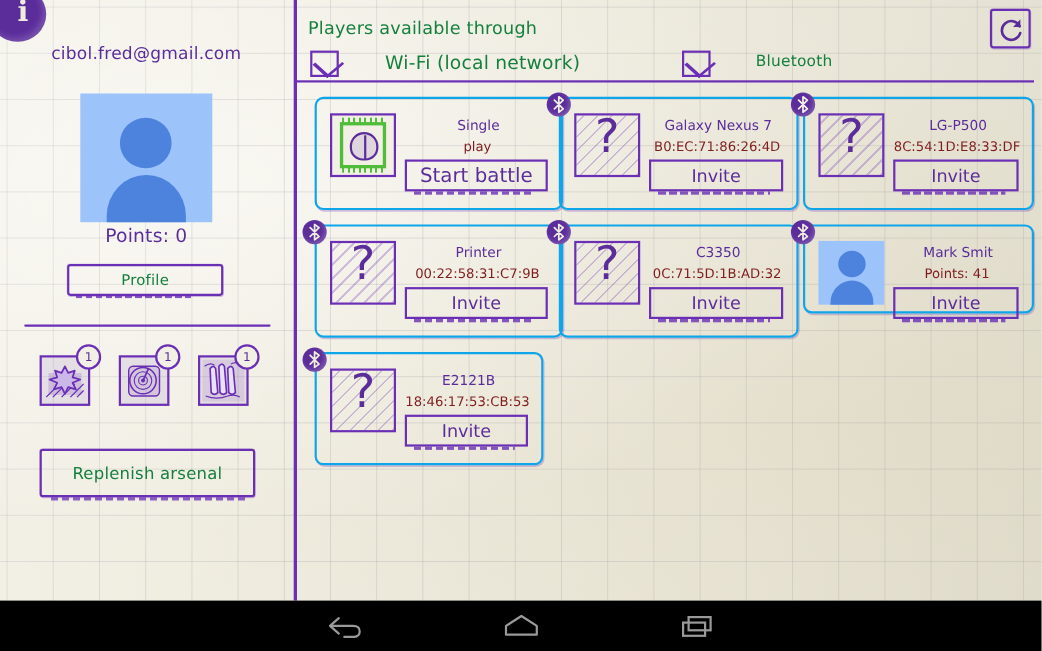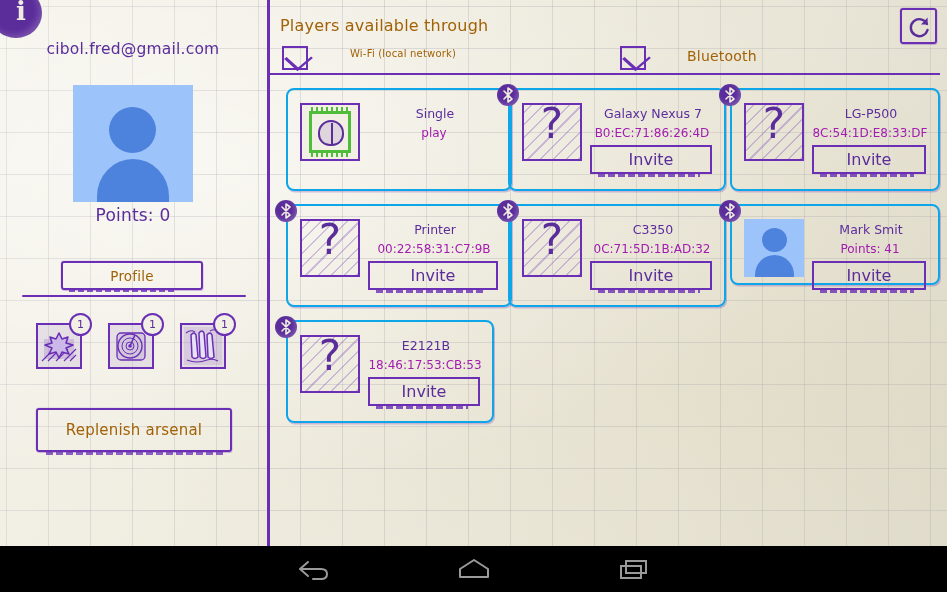--- a/index.html
+++ b/index.html
@@ -43,21 +43,21 @@
   .sketch-box {
     position: absolute;
     border: 2px solid #6a2fb5;
     border-radius: 3px;
     box-shadow: 0.5px 1px 0 rgba(106,47,181,0.30),
                 -0.5px -0.5px 0 rgba(106,47,181,0.18);
   }
 
   .hand {
     font-family: "DejaVu Sans", sans-serif;
-    color: #a16207;
+    color: #15803d;
     letter-spacing: 0.2px;
     white-space: nowrap;
   }
 
   
   #info-badge {
     position: absolute;
     left: -10px; top: -12px;
     width: 52px; height: 50px;
     background: #5b2d9b;
@@ -108,21 +108,20 @@
     width: 266px;
     text-align: center;
     font-size: 17px;
     color: #5b2d9b;
   }
 
   #profile-btn {
     left: 61px; top: 240px; width: 142px; height: 29px;
     display: flex; align-items: center; justify-content: center;
     font-size: 13.5px;
-    margin-top: 21px;
   }
   #profile-btn::after {
     content: "";
     position: absolute;
     left: 6px; bottom: -4px; width: 105px; height: 2px;
     background: repeating-linear-gradient(to right,
       #6a2fb5 0 6px, transparent 6px 9px);
     opacity: 0.8;
   }
 
@@ -192,21 +191,21 @@
     position: absolute;
     left: 3px; top: 1px;
     width: 20px; height: 16px;
     border-right: 3px solid #6a2fb5;
     border-bottom: 3px solid #6a2fb5;
     transform: rotate(42deg) skewX(-8deg) scale(0.78,1.05);
     transform-origin: center;
   }
   #chk-wifi  { left: 282px; top: 46px; }
   #chk-bt    { left: 620px; top: 46px; }
-  #lbl-wifi  { position: absolute; left: 350px; top: 48px; font-size: 10px; }
+  #lbl-wifi  { position: absolute; left: 350px; top: 48px; font-size: 17px; }
   #lbl-bt    { position: absolute; left: 687px; top: 48px; font-size: 14px; }
 
   #refresh-btn {
     left: 900px; top: 8px; width: 37px; height: 36px;
   }
   #refresh-btn svg { position: absolute; left: 5px; top: 5px; }
 
   
   .card {
     position: absolute;
@@ -286,21 +285,21 @@
     font-size: 12.5px;
     color: #5b2d9b;
     white-space: nowrap;
     overflow: hidden;
   }
   .card-sub {
     position: absolute;
     left: 74px; right: 4px; top: 36px;
     text-align: center;
     font-size: 12px;
-    color: #a21caf;
+    color: #7f1d1d;
     white-space: nowrap;
     overflow: hidden;
   }
   .card-btn {
     position: absolute;
     left: 80px; top: 55px; right: 12px; height: 29px;
     border: 2px solid #6a2fb5;
     display: flex; align-items: center; justify-content: center;
     font-size: 16px;
     color: #5b2d9b;
@@ -423,20 +422,21 @@
   <div class="card-thumb">
     <div class="ai-thumb">
       <div class="pins top"></div>
       <div class="chipbox"></div>
       <div class="brain"></div>
       <div class="pins bot"></div>
     </div>
   </div>
   <div class="card-name">Single</div>
   <div class="card-sub">play</div>
+  <div class="card-btn big">Start battle</div>
 </div>
 
 <div class="bt-badge" style="left:497px; top:84px;">
   <svg width="12" height="16" viewBox="0 0 12 16">
     <path d="M2 4 L10 12 L6 15 L6 1 L10 4 L2 12" fill="none" stroke="#efecdf" stroke-width="1.6" stroke-linejoin="round" stroke-linecap="round"></path>
   </svg>
 </div>
 <div class="card" style="left:508px; top:88px; width:218px; height:103px;">
   <div class="card-thumb">
     <div class="qmark-thumb">

